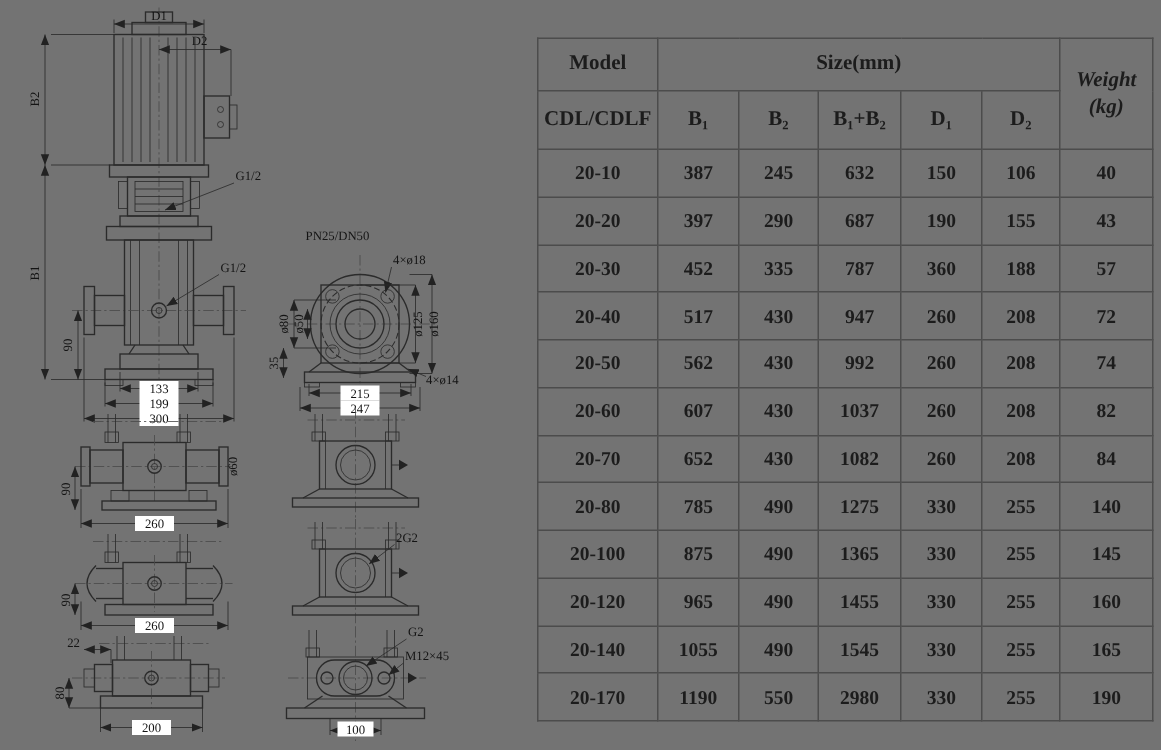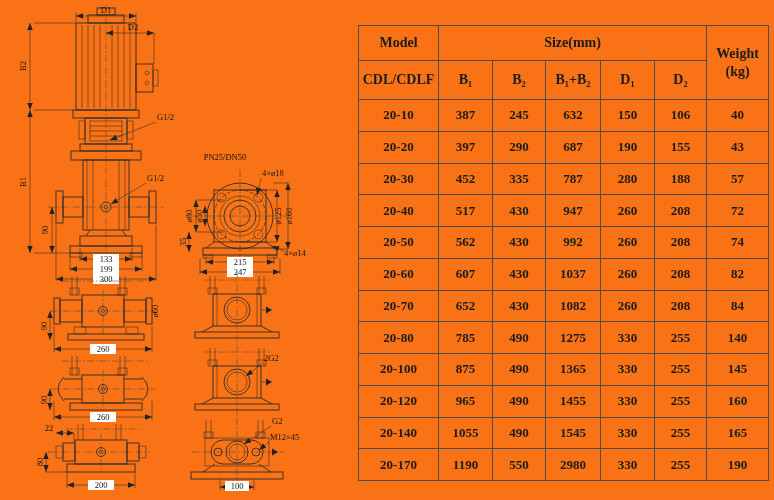--- a/index.html
+++ b/index.html
@@ -1,34 +1,34 @@
 <!DOCTYPE html>
 <html><head>
 <meta charset="utf-8">
 <style>
   html,body{margin:0;padding:0;}
-  .page{position:relative;width:774px;height:500px;background:#f97316;overflow:hidden;
+  .page{position:relative;width:774px;height:500px;background:#737373;overflow:hidden;
         font-family:"Liberation Serif",serif;}
   .drawing{position:absolute;left:0;top:0;width:356px;height:500px;}
   svg text{font-family:"Liberation Serif",serif;font-size:8.5px;fill:#141414;}
   .ln{fill:none;stroke:#2b2b2b;stroke-width:0.9;}
   .thin{fill:none;stroke:#2b2b2b;stroke-width:0.55;}
   .cl{fill:none;stroke:#4a4a4a;stroke-width:0.55;stroke-dasharray:7 2 1.5 2;}
   .dash{fill:none;stroke:#2b2b2b;stroke-width:0.7;stroke-dasharray:4 2;}
   .wbg{fill:#ffffff;}
   .spec-table-wrap{position:absolute;left:358px;top:25px;width:410px;height:342px;}
   table.spec{border-collapse:collapse;table-layout:fixed;width:410px;height:456px;
              color:#1c1c1c;}
   table.spec th,table.spec td{border:1px solid #4c4c4c;text-align:center;
              vertical-align:middle;font-weight:bold;padding:0;}
   table.spec th{font-size:14px;}
   table.spec td{font-size:13px;}
   .hdr-r1 th{height:34px;}
   .hdr-r2 th{height:38px;font-size:13.5px;margin-left:24px;}
-  .w2{line-height:1.25;}
+  .w2{line-height:1.25;font-style:italic;}
 </style>
 </head>
 <body>
 
 <div class="page">
 
   <div class="drawing">
     <svg viewBox="0 0 356 500" width="356" height="500">
       <defs>
         <marker id="ar" viewBox="0 0 10 10" refX="9" refY="5" markerWidth="8" markerHeight="8" orient="auto-start-reverse" markerUnits="userSpaceOnUse">
@@ -404,21 +404,21 @@
             <td>687</td>
             <td>190</td>
             <td>155</td>
             <td>43</td>
           </tr>
           <tr>
             <td>20-30</td>
             <td>452</td>
             <td>335</td>
             <td>787</td>
-            <td>280</td>
+            <td>360</td>
             <td>188</td>
             <td>57</td>
           </tr>
           <tr>
             <td>20-40</td>
             <td>517</td>
             <td>430</td>
             <td>947</td>
             <td>260</td>
             <td>208</td>

